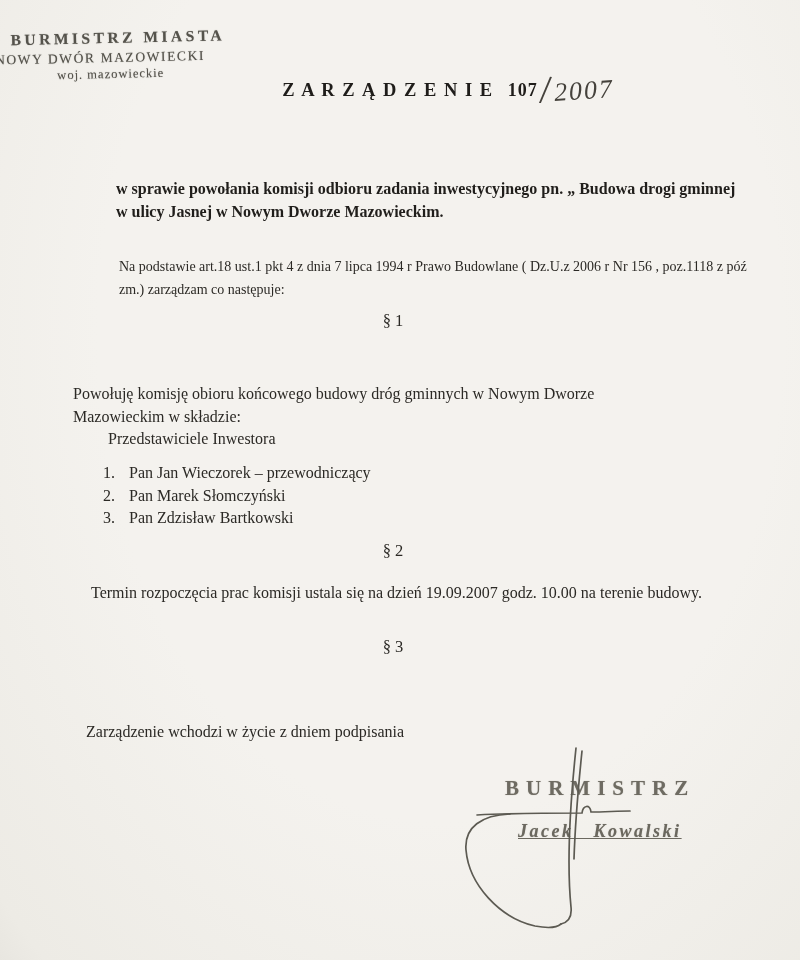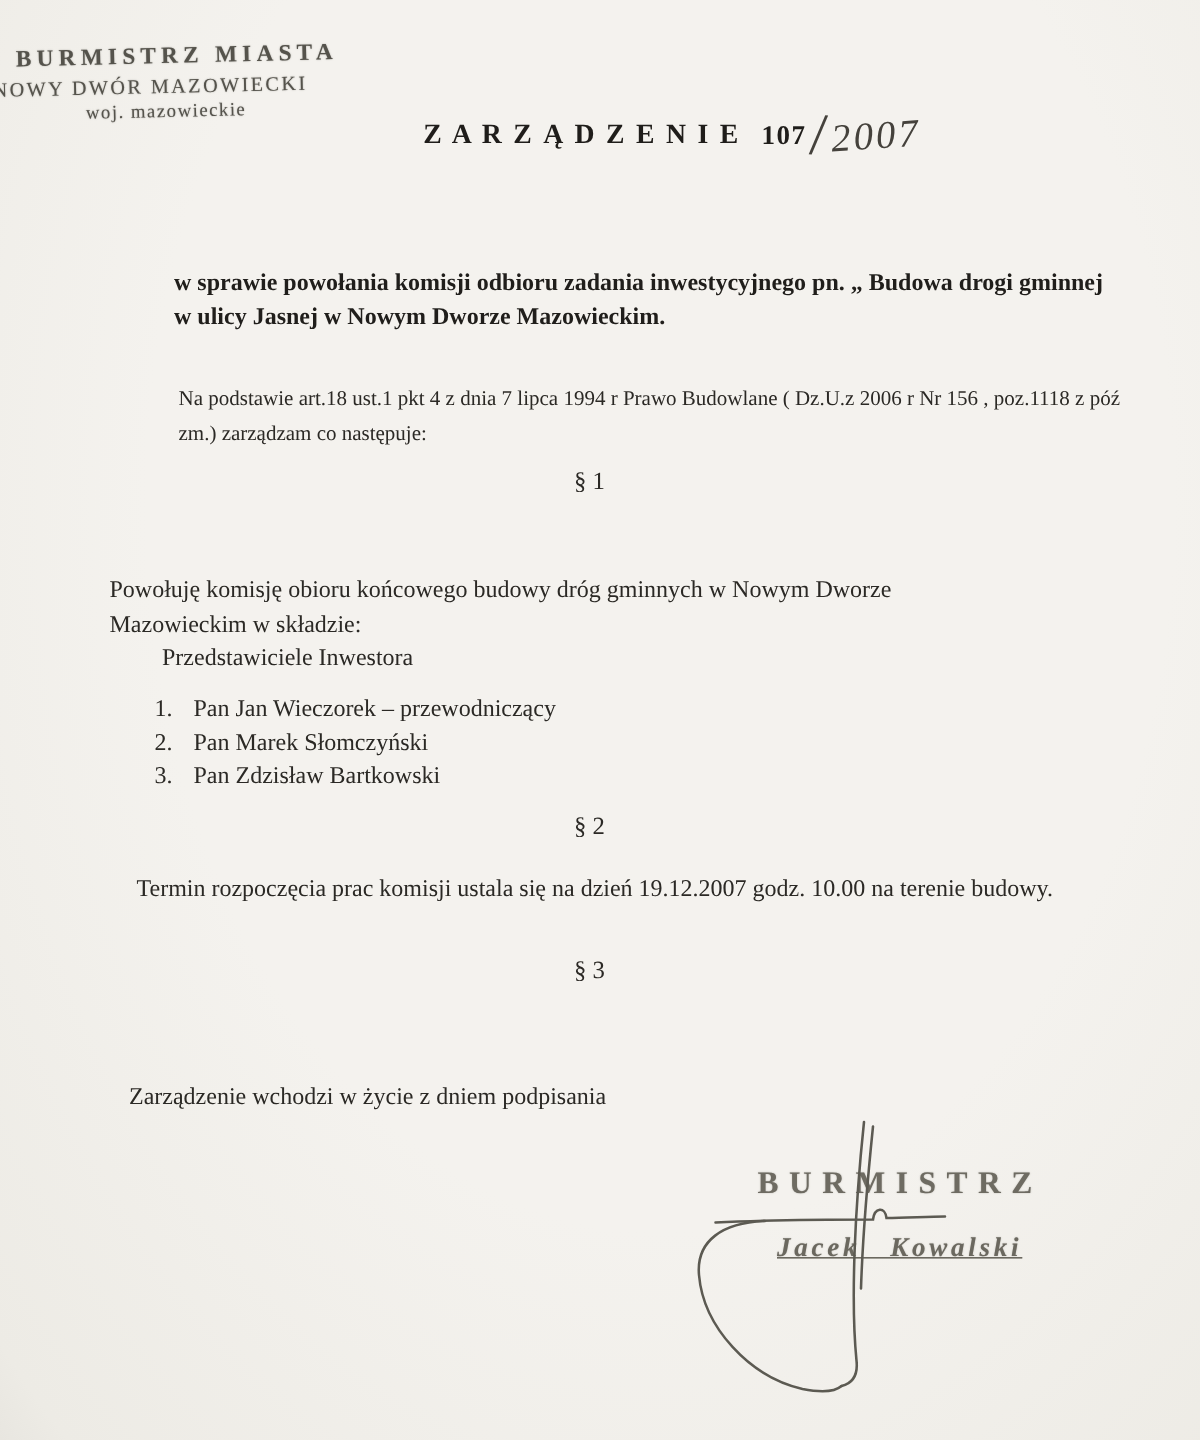--- a/index.html
+++ b/index.html
@@ -136,21 +136,21 @@
       <span class="list-num">2.</span>
       <span>Pan Marek Słomczyński</span>
     </div>
     <div class="list-row">
       <span class="list-num">3.</span>
       <span>Pan Zdzisław Bartkowski</span>
     </div>
   </div>
 
   <div class="abs sec-heading sec2-h">§ 2</div>
-  <div class="abs sec2-body">Termin rozpoczęcia prac komisji ustala się na dzień 19.12.2007 godz. 10.00 na terenie budowy.</div>
+  <div class="abs sec2-body">Termin rozpoczęcia prac komisji ustala się na dzień 19.09.2007 godz. 10.00 na terenie budowy.</div>
 
   <div class="abs sec-heading sec3-h">§ 3</div>
   <div class="abs sec3-body">Zarządzenie wchodzi w życie z dniem podpisania</div>
 
   <div class="abs sig-role">BURMISTRZ</div>
   <div class="abs sig-name">Jacek Kowalski</div>
 
   <svg class="abs sig-ink" width="270" height="210" viewBox="0 0 270 210">
     <g fill="none" stroke="#5c5a52" stroke-width="1.7" stroke-linecap="round">
       <path d="M 146 13 C 140 70, 137 132, 141 172 C 142 181, 139 187, 131 189"></path>

